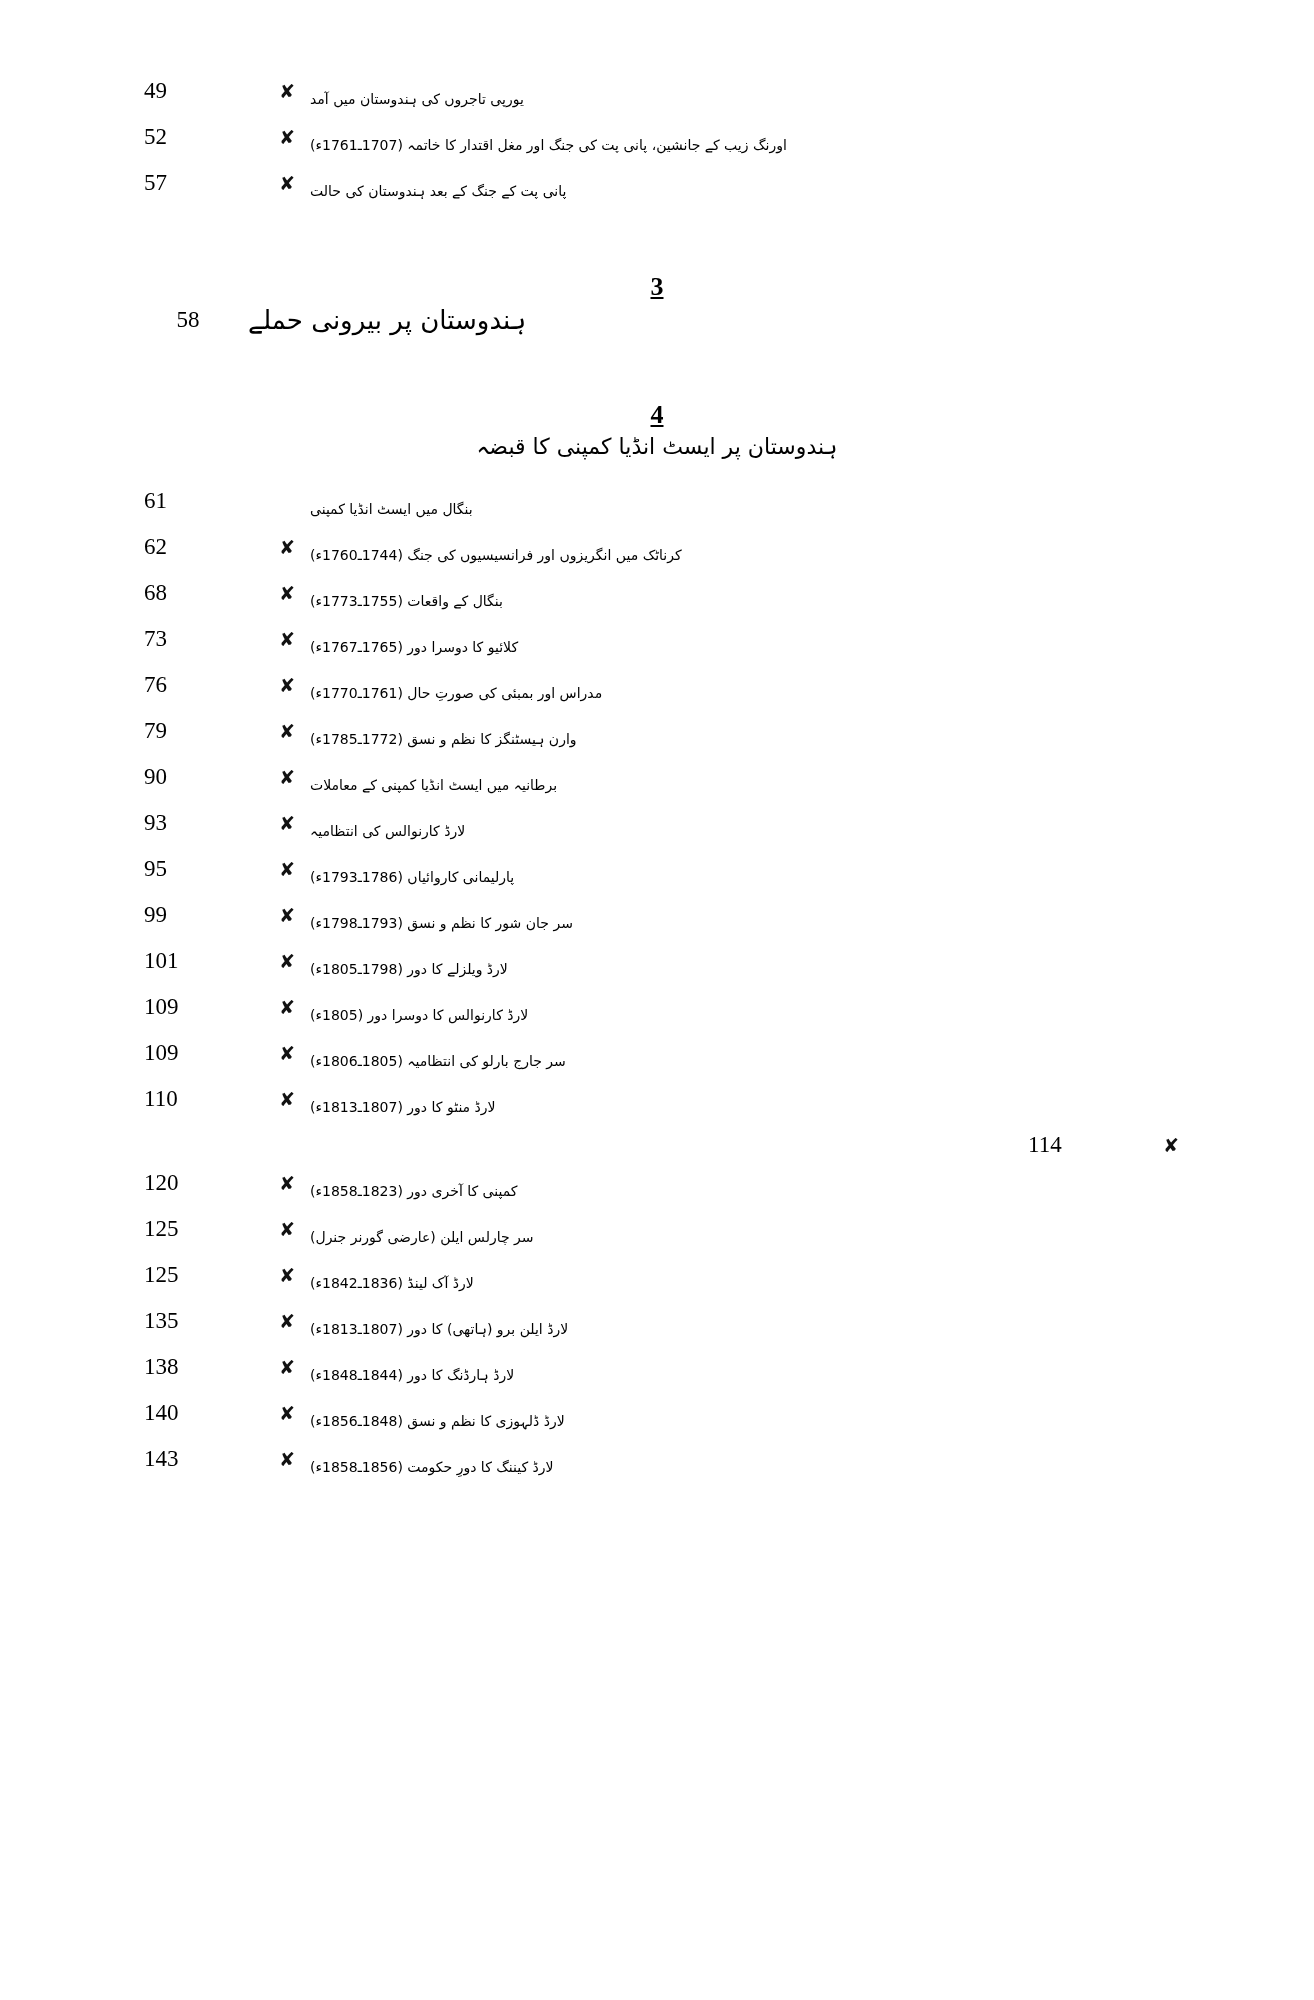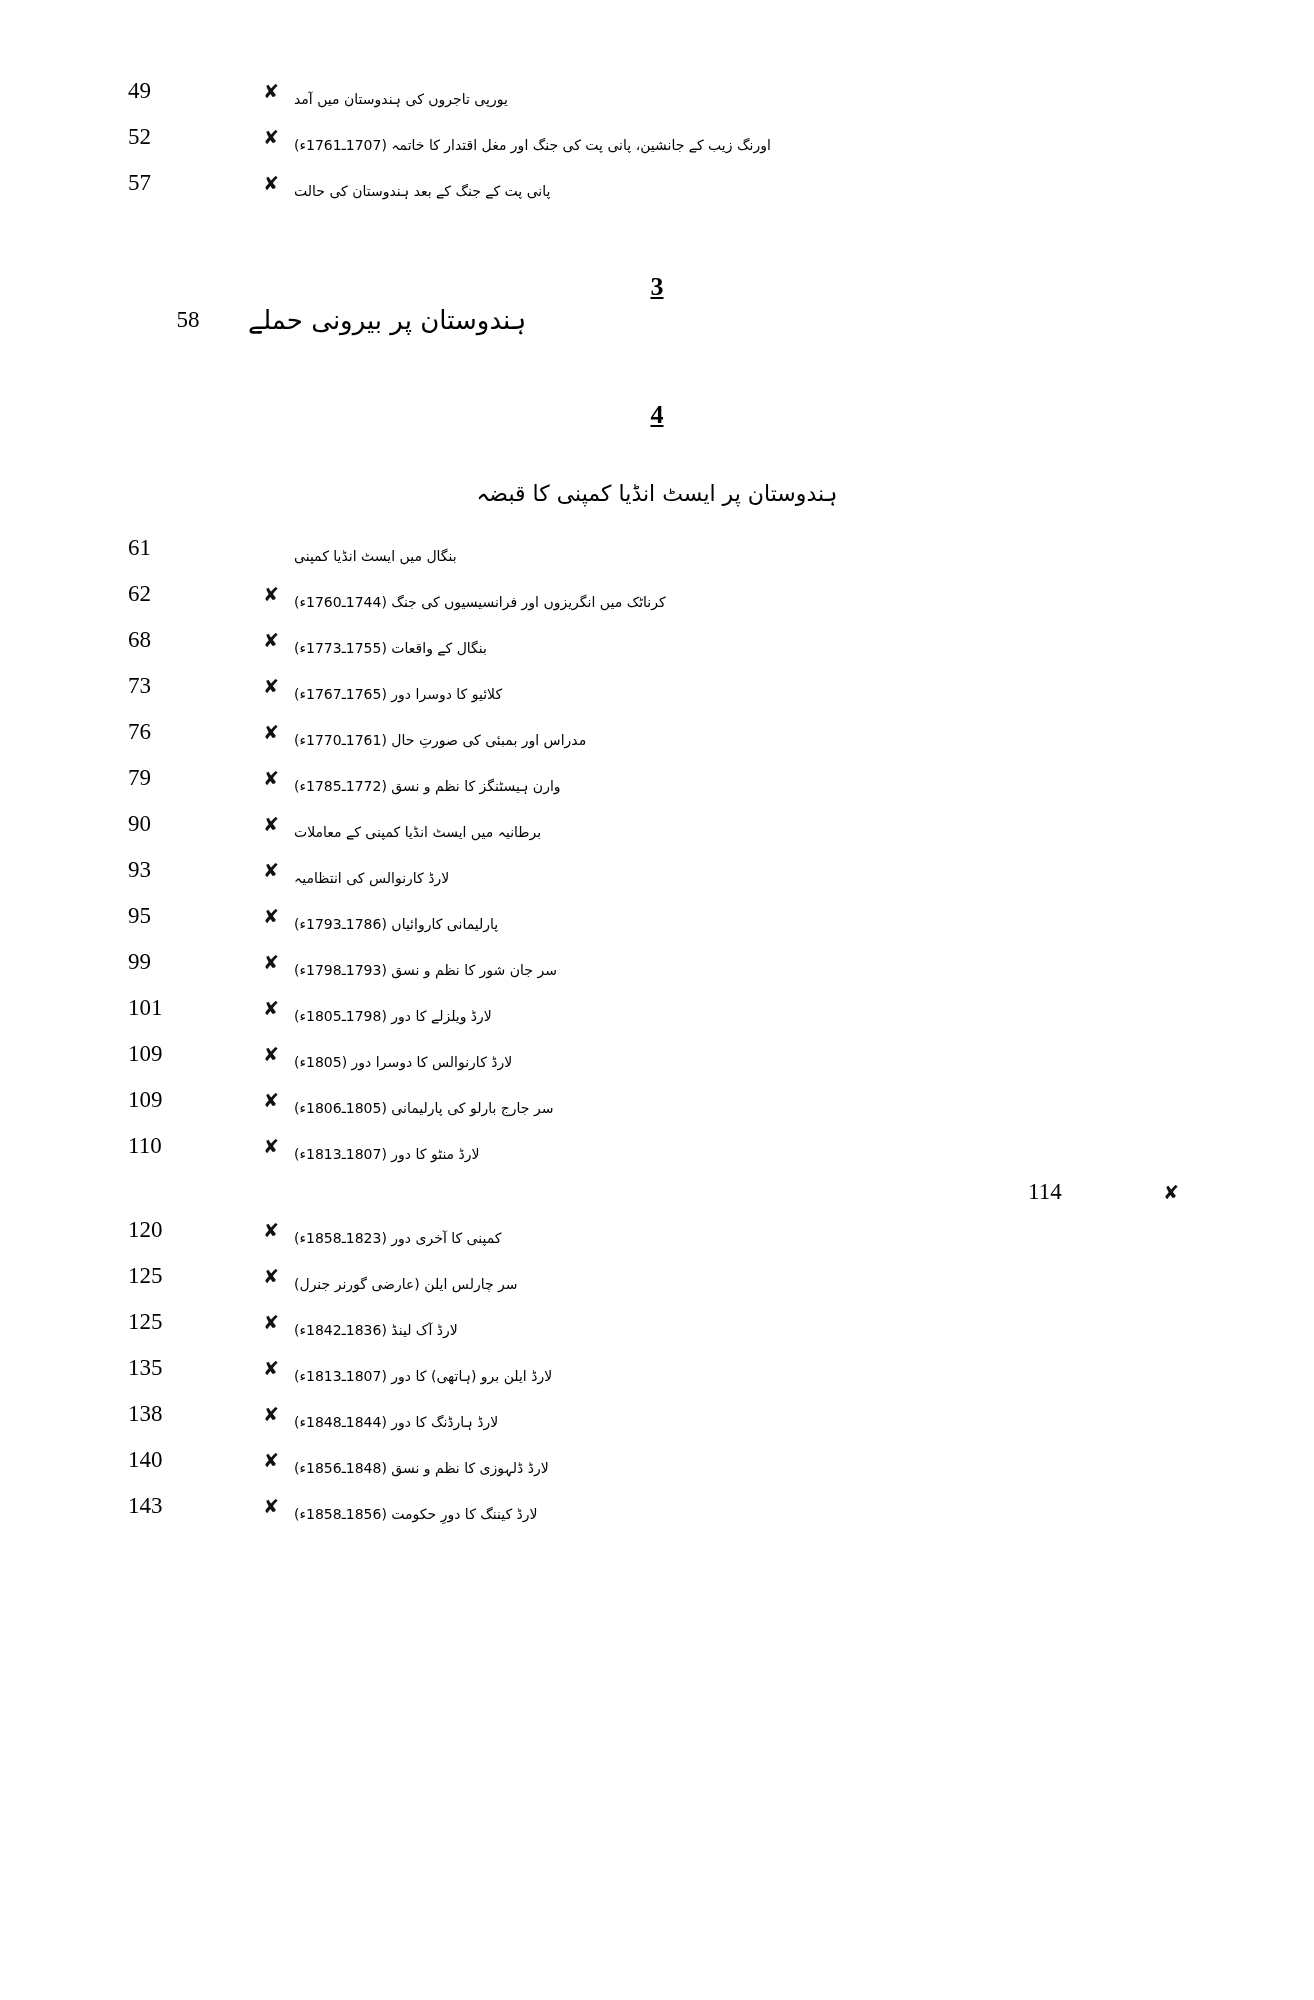--- a/index.html
+++ b/index.html
@@ -55,20 +55,21 @@
   }
   .toc-page {
     flex: 0 0 auto;
     width: 120px;
     text-align: left;
     direction: ltr;
     font-family: "Liberation Serif", "DejaVu Serif", serif;
     font-size: 23px;
     line-height: 38px;
     padding-left: 8px;
+    margin-left: 16px;
   }
 
   
   .toc-row.no-bullet .toc-bullet {
     visibility: hidden;
   }
 
   
   .chapter-num {
     text-align: center;
@@ -78,21 +79,20 @@
     text-decoration: underline;
     margin: 0;
     padding: 0;
     line-height: 30px;
   }
   .chapter-heading {
     text-align: center;
     font-size: 22px;
     line-height: 34px;
     direction: rtl;
-    margin-top: 47px;
   }
   .spacer-sm { height: 18px; }
   .spacer-lg { height: 62px; }
   .top-pad { height: 72px; }
 
   
   .chapter-block {
     position: relative;
     width: 1314px;
     box-sizing: border-box;
@@ -242,21 +242,21 @@
       <div class="toc-page">101</div>
     </div>
 
     <div class="toc-row">
       <div class="toc-title">لارڈ کارنوالس کا دوسرا دور (1805ء)</div>
       <div class="toc-bullet">✘</div>
       <div class="toc-page">109</div>
     </div>
 
     <div class="toc-row">
-      <div class="toc-title">سر جارج بارلو کی پارلیمانی (1805ـ1806ء)</div>
+      <div class="toc-title">سر جارج بارلو کی انتظامیہ (1805ـ1806ء)</div>
       <div class="toc-bullet">✘</div>
       <div class="toc-page">109</div>
     </div>
 
     <div class="toc-row">
       <div class="toc-title">لارڈ منٹو کا دور (1807ـ1813ء)</div>
       <div class="toc-bullet">✘</div>
       <div class="toc-page">110</div>
     </div>
 

